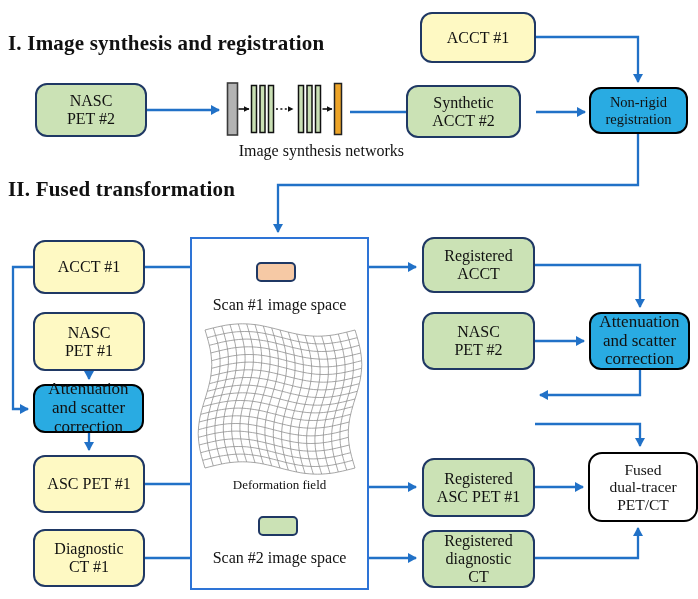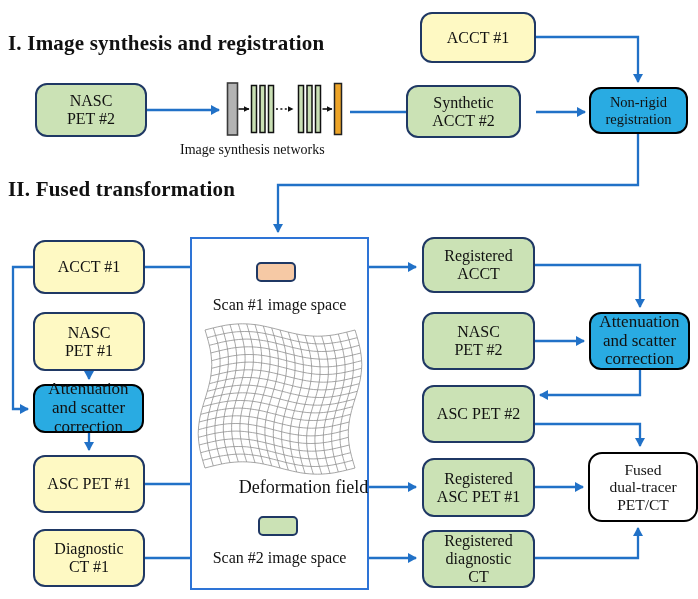--- a/index.html
+++ b/index.html
@@ -25,22 +25,22 @@
     background:#ffffff;border:2px solid #2e74d6;box-sizing:border-box;
   }
   .fieldlabel{
     position:absolute;z-index:3;left:192px;width:175px;height:20px;text-align:center;
     font-size:16px;white-space:nowrap;
   }
   .swatch{position:absolute;z-index:3;width:40px;height:20px;border:2px solid #1f3864;border-radius:5px;box-sizing:border-box;}
   .sw-peach{left:256px;top:262px;background:#f6c9a5;}
   .sw-green{left:258px;top:516px;background:#cbe2b5;}
   .caption{
-    position:absolute;z-index:2;left:180px;top:142px;width:224px;text-align:left;
-    font-size:14px;white-space:nowrap;
+    position:absolute;z-index:2;left:180px;top:142px;width:224px;text-align:right;
+    font-size:16px;white-space:nowrap;
   }
   .netgfx{position:absolute;z-index:2;left:222px;top:78px;}
   .gridgfx{position:absolute;z-index:3;left:197px;top:322px;}
 </style>
 </head>
 <body>
 
 <div class="canvas">
 
   <svg class="overlay" viewBox="0 0 698 599">
@@ -117,32 +117,31 @@
   <div class="node peach" style="left:33px;top:455px;width:112px;height:58px;">ASC PET #1</div>
   <div class="node peach" style="left:33px;top:529px;width:112px;height:58px;">Diagnostic
 CT #1</div>
 
   <div class="fieldbox"></div>
   <div class="swatch sw-peach"></div>
   <div class="fieldlabel" style="top:296px;">Scan #1 image space</div>
   <svg class="gridgfx" id="warp-grid" width="166" height="154" viewBox="-8 -8 166 154">
       <path d="M0.0,0.0L1.2,3.8L2.3,7.7L3.4,11.5L4.3,15.3L5.2,19.2L5.8,23.0L6.3,26.8L6.6,30.7L6.8,34.5L6.6,38.3L6.3,42.2L5.8,46.0L5.2,49.8L4.3,53.7L3.4,57.5L2.3,61.3L1.2,65.2L0.0,69.0L-1.2,72.8L-2.3,76.7L-3.4,80.5L-4.3,84.3L-5.2,88.2L-5.8,92.0L-6.3,95.8L-6.6,99.7L-6.8,103.5L-6.6,107.3L-6.3,111.2L-5.8,115.0L-5.2,118.8L-4.3,122.7L-3.4,126.5L-2.3,130.3L-1.2,134.2L-0.0,138.0M8.3,-2.1L9.5,1.7L10.6,5.5L11.7,9.4L12.7,13.2L13.5,17.0L14.2,20.9L14.7,24.7L15.0,28.5L15.1,32.4L15.0,36.2L14.7,40.0L14.2,43.9L13.5,47.7L12.7,51.5L11.7,55.4L10.6,59.2L9.5,63.0L8.3,66.9L7.2,70.7L6.0,74.5L5.0,78.4L4.0,82.2L3.2,86.0L2.5,89.9L2.0,93.7L1.7,97.5L1.6,101.4L1.7,105.2L2.0,109.0L2.5,112.9L3.2,116.7L4.0,120.5L5.0,124.4L6.0,128.2L7.2,132.0L8.3,135.9M16.7,-4.0L17.8,-0.2L19.0,3.7L20.0,7.5L21.0,11.3L21.8,15.2L22.5,19.0L23.0,22.8L23.3,26.7L23.4,30.5L23.3,34.3L23.0,38.2L22.5,42.0L21.8,45.8L21.0,49.7L20.0,53.5L19.0,57.3L17.8,61.2L16.7,65.0L15.5,68.8L14.4,72.7L13.3,76.5L12.3,80.3L11.5,84.2L10.8,88.0L10.3,91.8L10.0,95.7L9.9,99.5L10.0,103.3L10.3,107.2L10.8,111.0L11.5,114.8L12.3,118.7L13.3,122.5L14.4,126.3L15.5,130.2L16.7,134.0M25.0,-5.4L26.2,-1.5L27.3,2.3L28.4,6.1L29.3,10.0L30.2,13.8L30.8,17.6L31.3,21.5L31.6,25.3L31.8,29.1L31.6,33.0L31.3,36.8L30.8,40.6L30.2,44.5L29.3,48.3L28.4,52.1L27.3,56.0L26.2,59.8L25.0,63.6L23.8,67.5L22.7,71.3L21.6,75.1L20.7,79.0L19.8,82.8L19.2,86.6L18.7,90.5L18.4,94.3L18.3,98.1L18.4,102.0L18.7,105.8L19.2,109.6L19.8,113.5L20.7,117.3L21.6,121.1L22.7,125.0L23.8,128.8L25.0,132.6M33.3,-6.1L34.5,-2.3L35.6,1.6L36.7,5.4L37.7,9.2L38.5,13.1L39.2,16.9L39.7,20.7L40.0,24.6L40.1,28.4L40.0,32.2L39.7,36.1L39.2,39.9L38.5,43.7L37.7,47.6L36.7,51.4L35.6,55.2L34.5,59.1L33.3,62.9L32.2,66.7L31.0,70.6L30.0,74.4L29.0,78.2L28.2,82.1L27.5,85.9L27.0,89.7L26.7,93.6L26.6,97.4L26.7,101.2L27.0,105.1L27.5,108.9L28.2,112.7L29.0,116.6L30.0,120.4L31.0,124.2L32.2,128.1L33.3,131.9M41.7,-6.1L42.8,-2.3L44.0,1.6L45.0,5.4L46.0,9.2L46.8,13.1L47.5,16.9L48.0,20.7L48.3,24.6L48.4,28.4L48.3,32.2L48.0,36.1L47.5,39.9L46.8,43.7L46.0,47.6L45.0,51.4L44.0,55.2L42.8,59.1L41.7,62.9L40.5,66.7L39.4,70.6L38.3,74.4L37.3,78.2L36.5,82.1L35.8,85.9L35.3,89.7L35.0,93.6L34.9,97.4L35.0,101.2L35.3,105.1L35.8,108.9L36.5,112.7L37.3,116.6L38.3,120.4L39.4,124.2L40.5,128.1L41.7,131.9M50.0,-5.4L51.2,-1.5L52.3,2.3L53.4,6.1L54.3,10.0L55.2,13.8L55.8,17.6L56.3,21.5L56.6,25.3L56.8,29.1L56.6,33.0L56.3,36.8L55.8,40.6L55.2,44.5L54.3,48.3L53.4,52.1L52.3,56.0L51.2,59.8L50.0,63.6L48.8,67.5L47.7,71.3L46.6,75.1L45.7,79.0L44.8,82.8L44.2,86.6L43.7,90.5L43.4,94.3L43.3,98.1L43.4,102.0L43.7,105.8L44.2,109.6L44.8,113.5L45.7,117.3L46.6,121.1L47.7,125.0L48.8,128.8L50.0,132.6M58.3,-4.0L59.5,-0.2L60.6,3.7L61.7,7.5L62.7,11.3L63.5,15.2L64.2,19.0L64.7,22.8L65.0,26.7L65.1,30.5L65.0,34.3L64.7,38.2L64.2,42.0L63.5,45.8L62.7,49.7L61.7,53.5L60.6,57.3L59.5,61.2L58.3,65.0L57.2,68.8L56.0,72.7L55.0,76.5L54.0,80.3L53.2,84.2L52.5,88.0L52.0,91.8L51.7,95.7L51.6,99.5L51.7,103.3L52.0,107.2L52.5,111.0L53.2,114.8L54.0,118.7L55.0,122.5L56.0,126.3L57.2,130.2L58.3,134.0M66.7,-2.1L67.8,1.7L69.0,5.5L70.0,9.4L71.0,13.2L71.8,17.0L72.5,20.9L73.0,24.7L73.3,28.5L73.4,32.4L73.3,36.2L73.0,40.0L72.5,43.9L71.8,47.7L71.0,51.5L70.0,55.4L69.0,59.2L67.8,63.0L66.7,66.9L65.5,70.7L64.4,74.5L63.3,78.4L62.3,82.2L61.5,86.0L60.8,89.9L60.3,93.7L60.0,97.5L59.9,101.4L60.0,105.2L60.3,109.0L60.8,112.9L61.5,116.7L62.3,120.5L63.3,124.4L64.4,128.2L65.5,132.0L66.7,135.9M75.0,-0.0L76.2,3.8L77.3,7.7L78.4,11.5L79.3,15.3L80.2,19.2L80.8,23.0L81.3,26.8L81.6,30.7L81.8,34.5L81.6,38.3L81.3,42.2L80.8,46.0L80.2,49.8L79.3,53.7L78.4,57.5L77.3,61.3L76.2,65.2L75.0,69.0L73.8,72.8L72.7,76.7L71.6,80.5L70.7,84.3L69.8,88.2L69.2,92.0L68.7,95.8L68.4,99.7L68.3,103.5L68.4,107.3L68.7,111.2L69.2,115.0L69.8,118.8L70.7,122.7L71.6,126.5L72.7,130.3L73.8,134.2L75.0,138.0M83.3,2.1L84.5,6.0L85.6,9.8L86.7,13.6L87.7,17.5L88.5,21.3L89.2,25.1L89.7,29.0L90.0,32.8L90.1,36.6L90.0,40.5L89.7,44.3L89.2,48.1L88.5,52.0L87.7,55.8L86.7,59.6L85.6,63.5L84.5,67.3L83.3,71.1L82.2,75.0L81.0,78.8L80.0,82.6L79.0,86.5L78.2,90.3L77.5,94.1L77.0,98.0L76.7,101.8L76.6,105.6L76.7,109.5L77.0,113.3L77.5,117.1L78.2,121.0L79.0,124.8L80.0,128.6L81.0,132.5L82.2,136.3L83.3,140.1M91.7,4.0L92.8,7.8L94.0,11.7L95.0,15.5L96.0,19.3L96.8,23.2L97.5,27.0L98.0,30.8L98.3,34.7L98.4,38.5L98.3,42.3L98.0,46.2L97.5,50.0L96.8,53.8L96.0,57.7L95.0,61.5L94.0,65.3L92.8,69.2L91.7,73.0L90.5,76.8L89.4,80.7L88.3,84.5L87.3,88.3L86.5,92.2L85.8,96.0L85.3,99.8L85.0,103.7L84.9,107.5L85.0,111.3L85.3,115.2L85.8,119.0L86.5,122.8L87.3,126.7L88.3,130.5L89.4,134.3L90.5,138.2L91.7,142.0M100.0,5.4L101.2,9.2L102.3,13.0L103.4,16.9L104.3,20.7L105.2,24.5L105.8,28.4L106.3,32.2L106.6,36.0L106.8,39.9L106.6,43.7L106.3,47.5L105.8,51.4L105.2,55.2L104.3,59.0L103.4,62.9L102.3,66.7L101.2,70.5L100.0,74.4L98.8,78.2L97.7,82.0L96.6,85.9L95.7,89.7L94.8,93.5L94.2,97.4L93.7,101.2L93.4,105.0L93.3,108.9L93.4,112.7L93.7,116.5L94.2,120.4L94.8,124.2L95.7,128.0L96.6,131.9L97.7,135.7L98.8,139.5L100.0,143.4M108.3,6.1L109.5,9.9L110.6,13.8L111.7,17.6L112.7,21.4L113.5,25.3L114.2,29.1L114.7,32.9L115.0,36.8L115.1,40.6L115.0,44.4L114.7,48.3L114.2,52.1L113.5,55.9L112.7,59.8L111.7,63.6L110.6,67.4L109.5,71.3L108.3,75.1L107.2,78.9L106.0,82.8L105.0,86.6L104.0,90.4L103.2,94.3L102.5,98.1L102.0,101.9L101.7,105.8L101.6,109.6L101.7,113.4L102.0,117.3L102.5,121.1L103.2,124.9L104.0,128.8L105.0,132.6L106.0,136.4L107.2,140.3L108.3,144.1M116.7,6.1L117.8,9.9L119.0,13.8L120.0,17.6L121.0,21.4L121.8,25.3L122.5,29.1L123.0,32.9L123.3,36.8L123.4,40.6L123.3,44.4L123.0,48.3L122.5,52.1L121.8,55.9L121.0,59.8L120.0,63.6L119.0,67.4L117.8,71.3L116.7,75.1L115.5,78.9L114.4,82.8L113.3,86.6L112.3,90.4L111.5,94.3L110.8,98.1L110.3,101.9L110.0,105.8L109.9,109.6L110.0,113.4L110.3,117.3L110.8,121.1L111.5,124.9L112.3,128.8L113.3,132.6L114.4,136.4L115.5,140.3L116.7,144.1M125.0,5.4L126.2,9.2L127.3,13.0L128.4,16.9L129.3,20.7L130.2,24.5L130.8,28.4L131.3,32.2L131.6,36.0L131.8,39.9L131.6,43.7L131.3,47.5L130.8,51.4L130.2,55.2L129.3,59.0L128.4,62.9L127.3,66.7L126.2,70.5L125.0,74.4L123.8,78.2L122.7,82.0L121.6,85.9L120.7,89.7L119.8,93.5L119.2,97.4L118.7,101.2L118.4,105.0L118.3,108.9L118.4,112.7L118.7,116.5L119.2,120.4L119.8,124.2L120.7,128.0L121.6,131.9L122.7,135.7L123.8,139.5L125.0,143.4M133.3,4.0L134.5,7.8L135.6,11.7L136.7,15.5L137.7,19.3L138.5,23.2L139.2,27.0L139.7,30.8L140.0,34.7L140.1,38.5L140.0,42.3L139.7,46.2L139.2,50.0L138.5,53.8L137.7,57.7L136.7,61.5L135.6,65.3L134.5,69.2L133.3,73.0L132.2,76.8L131.0,80.7L130.0,84.5L129.0,88.3L128.2,92.2L127.5,96.0L127.0,99.8L126.7,103.7L126.6,107.5L126.7,111.3L127.0,115.2L127.5,119.0L128.2,122.8L129.0,126.7L130.0,130.5L131.0,134.3L132.2,138.2L133.3,142.0M141.7,2.1L142.8,6.0L144.0,9.8L145.0,13.6L146.0,17.5L146.8,21.3L147.5,25.1L148.0,29.0L148.3,32.8L148.4,36.6L148.3,40.5L148.0,44.3L147.5,48.1L146.8,52.0L146.0,55.8L145.0,59.6L144.0,63.5L142.8,67.3L141.7,71.1L140.5,75.0L139.4,78.8L138.3,82.6L137.3,86.5L136.5,90.3L135.8,94.1L135.3,98.0L135.0,101.8L134.9,105.6L135.0,109.5L135.3,113.3L135.8,117.1L136.5,121.0L137.3,124.8L138.3,128.6L139.4,132.5L140.5,136.3L141.7,140.1M150.0,0.0L151.2,3.8L152.3,7.7L153.4,11.5L154.3,15.3L155.2,19.2L155.8,23.0L156.3,26.8L156.6,30.7L156.8,34.5L156.6,38.3L156.3,42.2L155.8,46.0L155.2,49.8L154.3,53.7L153.4,57.5L152.3,61.3L151.2,65.2L150.0,69.0L148.8,72.8L147.7,76.7L146.6,80.5L145.7,84.3L144.8,88.2L144.2,92.0L143.7,95.8L143.4,99.7L143.3,103.5L143.4,107.3L143.7,111.2L144.2,115.0L144.8,118.8L145.7,122.7L146.6,126.5L147.7,130.3L148.8,134.2L150.0,138.0M0.0,0.0L4.2,-1.1L8.3,-2.1L12.5,-3.1L16.7,-4.0L20.8,-4.8L25.0,-5.4L29.2,-5.8L33.3,-6.1L37.5,-6.2L41.7,-6.1L45.8,-5.8L50.0,-5.4L54.2,-4.8L58.3,-4.0L62.5,-3.1L66.7,-2.1L70.8,-1.1L75.0,-0.0L79.2,1.1L83.3,2.1L87.5,3.1L91.7,4.0L95.8,4.8L100.0,5.4L104.2,5.8L108.3,6.1L112.5,6.2L116.7,6.1L120.8,5.8L125.0,5.4L129.2,4.8L133.3,4.0L137.5,3.1L141.7,2.1L145.8,1.1L150.0,0.0M2.3,7.7L6.5,6.6L10.6,5.5L14.8,4.6L19.0,3.7L23.1,2.9L27.3,2.3L31.5,1.8L35.6,1.6L39.8,1.5L44.0,1.6L48.1,1.8L52.3,2.3L56.5,2.9L60.6,3.7L64.8,4.6L69.0,5.5L73.1,6.6L77.3,7.7L81.5,8.7L85.6,9.8L89.8,10.8L94.0,11.7L98.1,12.4L102.3,13.0L106.5,13.5L110.6,13.8L114.8,13.9L119.0,13.8L123.1,13.5L127.3,13.0L131.5,12.4L135.6,11.7L139.8,10.8L144.0,9.8L148.1,8.7L152.3,7.7M4.3,15.3L8.5,14.3L12.7,13.2L16.8,12.2L21.0,11.3L25.2,10.6L29.3,10.0L33.5,9.5L37.7,9.2L41.8,9.1L46.0,9.2L50.2,9.5L54.3,10.0L58.5,10.6L62.7,11.3L66.8,12.2L71.0,13.2L75.2,14.3L79.3,15.3L83.5,16.4L87.7,17.5L91.8,18.4L96.0,19.3L100.2,20.1L104.3,20.7L108.5,21.2L112.7,21.4L116.8,21.5L121.0,21.4L125.2,21.2L129.3,20.7L133.5,20.1L137.7,19.3L141.8,18.4L146.0,17.5L150.2,16.4L154.3,15.3M5.8,23.0L10.0,21.9L14.2,20.9L18.3,19.9L22.5,19.0L26.7,18.2L30.8,17.6L35.0,17.2L39.2,16.9L43.3,16.8L47.5,16.9L51.7,17.2L55.8,17.6L60.0,18.2L64.2,19.0L68.3,19.9L72.5,20.9L76.7,21.9L80.8,23.0L85.0,24.1L89.2,25.1L93.3,26.1L97.5,27.0L101.7,27.8L105.8,28.4L110.0,28.8L114.2,29.1L118.3,29.2L122.5,29.1L126.7,28.8L130.8,28.4L135.0,27.8L139.2,27.0L143.3,26.1L147.5,25.1L151.7,24.1L155.8,23.0M6.6,30.7L10.8,29.6L15.0,28.5L19.1,27.6L23.3,26.7L27.5,25.9L31.6,25.3L35.8,24.8L40.0,24.6L44.1,24.5L48.3,24.6L52.5,24.8L56.6,25.3L60.8,25.9L65.0,26.7L69.1,27.6L73.3,28.5L77.5,29.6L81.6,30.7L85.8,31.7L90.0,32.8L94.1,33.8L98.3,34.7L102.5,35.4L106.6,36.0L110.8,36.5L115.0,36.8L119.1,36.9L123.3,36.8L127.5,36.5L131.6,36.0L135.8,35.4L140.0,34.7L144.1,33.8L148.3,32.8L152.5,31.7L156.6,30.7M6.6,38.3L10.8,37.3L15.0,36.2L19.1,35.2L23.3,34.3L27.5,33.6L31.6,33.0L35.8,32.5L40.0,32.2L44.1,32.1L48.3,32.2L52.5,32.5L56.6,33.0L60.8,33.6L65.0,34.3L69.1,35.2L73.3,36.2L77.5,37.3L81.6,38.3L85.8,39.4L90.0,40.5L94.1,41.4L98.3,42.3L102.5,43.1L106.6,43.7L110.8,44.2L115.0,44.4L119.1,44.5L123.3,44.4L127.5,44.2L131.6,43.7L135.8,43.1L140.0,42.3L144.1,41.4L148.3,40.5L152.5,39.4L156.6,38.3M5.8,46.0L10.0,44.9L14.2,43.9L18.3,42.9L22.5,42.0L26.7,41.2L30.8,40.6L35.0,40.2L39.2,39.9L43.3,39.8L47.5,39.9L51.7,40.2L55.8,40.6L60.0,41.2L64.2,42.0L68.3,42.9L72.5,43.9L76.7,44.9L80.8,46.0L85.0,47.1L89.2,48.1L93.3,49.1L97.5,50.0L101.7,50.8L105.8,51.4L110.0,51.8L114.2,52.1L118.3,52.2L122.5,52.1L126.7,51.8L130.8,51.4L135.0,50.8L139.2,50.0L143.3,49.1L147.5,48.1L151.7,47.1L155.8,46.0M4.3,53.7L8.5,52.6L12.7,51.5L16.8,50.6L21.0,49.7L25.2,48.9L29.3,48.3L33.5,47.8L37.7,47.6L41.8,47.5L46.0,47.6L50.2,47.8L54.3,48.3L58.5,48.9L62.7,49.7L66.8,50.6L71.0,51.5L75.2,52.6L79.3,53.7L83.5,54.7L87.7,55.8L91.8,56.8L96.0,57.7L100.2,58.4L104.3,59.0L108.5,59.5L112.7,59.8L116.8,59.9L121.0,59.8L125.2,59.5L129.3,59.0L133.5,58.4L137.7,57.7L141.8,56.8L146.0,55.8L150.2,54.7L154.3,53.7M2.3,61.3L6.5,60.3L10.6,59.2L14.8,58.2L19.0,57.3L23.1,56.6L27.3,56.0L31.5,55.5L35.6,55.2L39.8,55.1L44.0,55.2L48.1,55.5L52.3,56.0L56.5,56.6L60.6,57.3L64.8,58.2L69.0,59.2L73.1,60.3L77.3,61.3L81.5,62.4L85.6,63.5L89.8,64.4L94.0,65.3L98.1,66.1L102.3,66.7L106.5,67.2L110.6,67.4L114.8,67.5L119.0,67.4L123.1,67.2L127.3,66.7L131.5,66.1L135.6,65.3L139.8,64.4L144.0,63.5L148.1,62.4L152.3,61.3M0.0,69.0L4.2,67.9L8.3,66.9L12.5,65.9L16.7,65.0L20.8,64.2L25.0,63.6L29.2,63.2L33.3,62.9L37.5,62.8L41.7,62.9L45.8,63.2L50.0,63.6L54.2,64.2L58.3,65.0L62.5,65.9L66.7,66.9L70.8,67.9L75.0,69.0L79.2,70.1L83.3,71.1L87.5,72.1L91.7,73.0L95.8,73.8L100.0,74.4L104.2,74.8L108.3,75.1L112.5,75.2L116.7,75.1L120.8,74.8L125.0,74.4L129.2,73.8L133.3,73.0L137.5,72.1L141.7,71.1L145.8,70.1L150.0,69.0M-2.3,76.7L1.9,75.6L6.0,74.5L10.2,73.6L14.4,72.7L18.5,71.9L22.7,71.3L26.9,70.8L31.0,70.6L35.2,70.5L39.4,70.6L43.5,70.8L47.7,71.3L51.9,71.9L56.0,72.7L60.2,73.6L64.4,74.5L68.5,75.6L72.7,76.7L76.9,77.7L81.0,78.8L85.2,79.8L89.4,80.7L93.5,81.4L97.7,82.0L101.9,82.5L106.0,82.8L110.2,82.9L114.4,82.8L118.5,82.5L122.7,82.0L126.9,81.4L131.0,80.7L135.2,79.8L139.4,78.8L143.5,77.7L147.7,76.7M-4.3,84.3L-0.2,83.3L4.0,82.2L8.2,81.2L12.3,80.3L16.5,79.6L20.7,79.0L24.8,78.5L29.0,78.2L33.2,78.1L37.3,78.2L41.5,78.5L45.7,79.0L49.8,79.6L54.0,80.3L58.2,81.2L62.3,82.2L66.5,83.3L70.7,84.3L74.8,85.4L79.0,86.5L83.2,87.4L87.3,88.3L91.5,89.1L95.7,89.7L99.8,90.2L104.0,90.4L108.2,90.5L112.3,90.4L116.5,90.2L120.7,89.7L124.8,89.1L129.0,88.3L133.2,87.4L137.3,86.5L141.5,85.4L145.7,84.3M-5.8,92.0L-1.7,90.9L2.5,89.9L6.7,88.9L10.8,88.0L15.0,87.2L19.2,86.6L23.3,86.2L27.5,85.9L31.7,85.8L35.8,85.9L40.0,86.2L44.2,86.6L48.3,87.2L52.5,88.0L56.7,88.9L60.8,89.9L65.0,90.9L69.2,92.0L73.3,93.1L77.5,94.1L81.7,95.1L85.8,96.0L90.0,96.8L94.2,97.4L98.3,97.8L102.5,98.1L106.7,98.2L110.8,98.1L115.0,97.8L119.2,97.4L123.3,96.8L127.5,96.0L131.7,95.1L135.8,94.1L140.0,93.1L144.2,92.0M-6.6,99.7L-2.5,98.6L1.7,97.5L5.9,96.6L10.0,95.7L14.2,94.9L18.4,94.3L22.5,93.8L26.7,93.6L30.9,93.5L35.0,93.6L39.2,93.8L43.4,94.3L47.5,94.9L51.7,95.7L55.9,96.6L60.0,97.5L64.2,98.6L68.4,99.7L72.5,100.7L76.7,101.8L80.9,102.8L85.0,103.7L89.2,104.4L93.4,105.0L97.5,105.5L101.7,105.8L105.9,105.9L110.0,105.8L114.2,105.5L118.4,105.0L122.5,104.4L126.7,103.7L130.9,102.8L135.0,101.8L139.2,100.7L143.4,99.7M-6.6,107.3L-2.5,106.3L1.7,105.2L5.9,104.2L10.0,103.3L14.2,102.6L18.4,102.0L22.5,101.5L26.7,101.2L30.9,101.1L35.0,101.2L39.2,101.5L43.4,102.0L47.5,102.6L51.7,103.3L55.9,104.2L60.0,105.2L64.2,106.3L68.4,107.3L72.5,108.4L76.7,109.5L80.9,110.4L85.0,111.3L89.2,112.1L93.4,112.7L97.5,113.2L101.7,113.4L105.9,113.5L110.0,113.4L114.2,113.2L118.4,112.7L122.5,112.1L126.7,111.3L130.9,110.4L135.0,109.5L139.2,108.4L143.4,107.3M-5.8,115.0L-1.7,113.9L2.5,112.9L6.7,111.9L10.8,111.0L15.0,110.2L19.2,109.6L23.3,109.2L27.5,108.9L31.7,108.8L35.8,108.9L40.0,109.2L44.2,109.6L48.3,110.2L52.5,111.0L56.7,111.9L60.8,112.9L65.0,113.9L69.2,115.0L73.3,116.1L77.5,117.1L81.7,118.1L85.8,119.0L90.0,119.8L94.2,120.4L98.3,120.8L102.5,121.1L106.7,121.2L110.8,121.1L115.0,120.8L119.2,120.4L123.3,119.8L127.5,119.0L131.7,118.1L135.8,117.1L140.0,116.1L144.2,115.0M-4.3,122.7L-0.2,121.6L4.0,120.5L8.2,119.6L12.3,118.7L16.5,117.9L20.7,117.3L24.8,116.8L29.0,116.6L33.2,116.5L37.3,116.6L41.5,116.8L45.7,117.3L49.8,117.9L54.0,118.7L58.2,119.6L62.3,120.5L66.5,121.6L70.7,122.7L74.8,123.7L79.0,124.8L83.2,125.8L87.3,126.7L91.5,127.4L95.7,128.0L99.8,128.5L104.0,128.8L108.2,128.9L112.3,128.8L116.5,128.5L120.7,128.0L124.8,127.4L129.0,126.7L133.2,125.8L137.3,124.8L141.5,123.7L145.7,122.7M-2.3,130.3L1.9,129.3L6.0,128.2L10.2,127.2L14.4,126.3L18.5,125.6L22.7,125.0L26.9,124.5L31.0,124.2L35.2,124.1L39.4,124.2L43.5,124.5L47.7,125.0L51.9,125.6L56.0,126.3L60.2,127.2L64.4,128.2L68.5,129.3L72.7,130.3L76.9,131.4L81.0,132.5L85.2,133.4L89.4,134.3L93.5,135.1L97.7,135.7L101.9,136.2L106.0,136.4L110.2,136.5L114.4,136.4L118.5,136.2L122.7,135.7L126.9,135.1L131.0,134.3L135.2,133.4L139.4,132.5L143.5,131.4L147.7,130.3M-0.0,138.0L4.2,136.9L8.3,135.9L12.5,134.9L16.7,134.0L20.8,133.2L25.0,132.6L29.2,132.2L33.3,131.9L37.5,131.8L41.7,131.9L45.8,132.2L50.0,132.6L54.2,133.2L58.3,134.0L62.5,134.9L66.7,135.9L70.8,136.9L75.0,138.0L79.2,139.1L83.3,140.1L87.5,141.1L91.7,142.0L95.8,142.8L100.0,143.4L104.2,143.8L108.3,144.1L112.5,144.2L116.7,144.1L120.8,143.8L125.0,143.4L129.2,142.8L133.3,142.0L137.5,141.1L141.7,140.1L145.8,139.1L150.0,138.0" fill="none" stroke="#8a8a8a" stroke-width="0.75"></path>
     </svg>
-  <div class="fieldlabel" style="top:477px;font-size:18px;padding-left:24px;">Deformation field</div>
+  <div class="fieldlabel" style="top:477px;font-size:13px;">Deformation field</div>
   <div class="swatch sw-green"></div>
   <div class="fieldlabel" style="top:549px;">Scan #2 image space</div>
 
   <div class="node green" style="left:422px;top:237px;width:113px;height:56px;">Registered
 ACCT</div>
   <div class="node green" style="left:422px;top:312px;width:113px;height:58px;">NASC
 PET #2</div>
   <div class="node cyan" style="left:589px;top:312px;width:101px;height:58px;line-height:1.1;">Attenuation
 and scatter
 correction</div>
-  <div class="node green" style="left:422px;top:385px;width:113px;height:58px;">ASC PET #2</div>
   <div class="node green" style="left:422px;top:458px;width:113px;height:59px;">Registered
 ASC PET #1</div>
   <div class="node green" style="left:422px;top:530px;width:113px;height:58px;">Registered
 diagnostic
 CT</div>
   <div class="node whitebox" style="left:588px;top:452px;width:110px;height:70px;">Fused
 dual-tracer
 PET/CT</div>
 
 </div>

